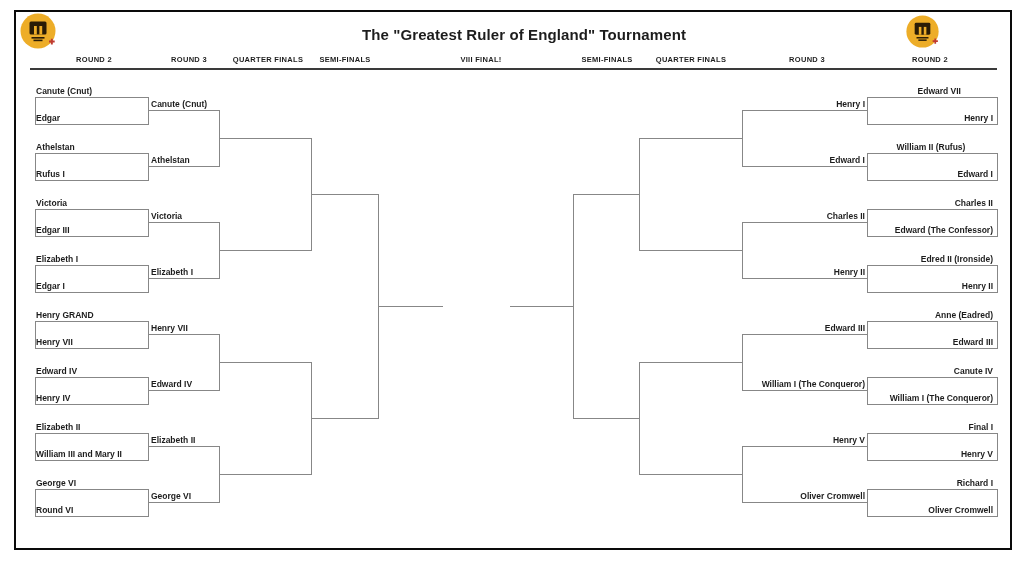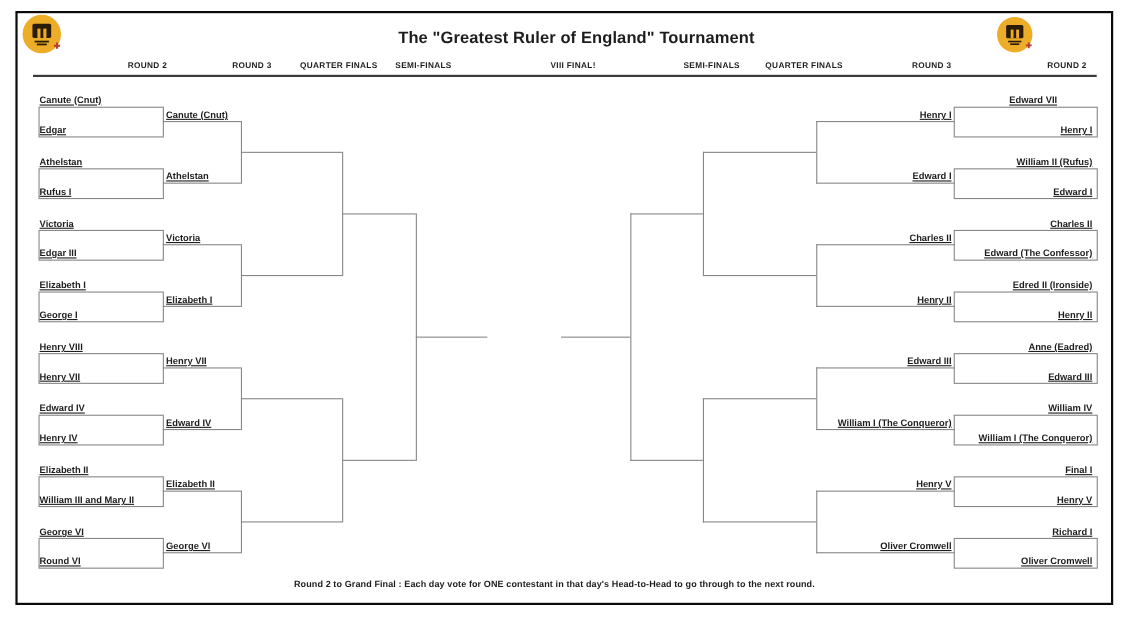--- a/index.html
+++ b/index.html
@@ -13,25 +13,25 @@
   }
   .abs{position:absolute;}
   .title{
     position:absolute;left:524px;top:26px;transform:translateX(-50%);
     font-size:15px;font-weight:bold;color:var(--text,#151515);white-space:nowrap;
     letter-spacing:.1px;
   }
   .hdr{
     position:absolute;top:55px;transform:translateX(-50%);
     font-size:7.5px;font-weight:bold;color:var(--text,#1d1d1d);
-    letter-spacing:.3px;white-space:nowrap;margin-left:40px;
+    letter-spacing:.3px;white-space:nowrap;
   }
   .entry{
     position:absolute;font-size:8.5px;font-weight:bold;line-height:12px;
-    color:var(--text,#1d1d1d);white-space:nowrap;letter-spacing:0;text-decoration:underline;
+    color:var(--text,#1d1d1d);white-space:nowrap;letter-spacing:0;
   }
   .entry.right{text-align:right;}
   .footer{
     position:absolute;left:504px;top:527px;transform:translateX(-50%);
     font-size:8.2px;font-weight:bold;color:var(--text,#1d1d1d);white-space:nowrap;
     letter-spacing:.1px;
   }
   .logo{position:absolute;width:38px;height:38px;}
 </style>
 </head>
@@ -88,25 +88,25 @@
       <div class="entry" style="position: absolute; top: 168px; left: 36px;">Rufus I</div>
       <div style="position: absolute; left: 148px; top: 166px; width: 71px; height: 1px; background: rgb(135, 135, 135);"></div>
       <div class="entry" style="position: absolute; left: 151px; top: 154px;">Athelstan</div>
       <div style="position: absolute; left: 35px; top: 209px; width: 114px; height: 28px; box-sizing: border-box; border: 1px solid rgb(135, 135, 135);"></div>
       <div class="entry" style="position: absolute; top: 197px; left: 36px;">Victoria</div>
       <div class="entry" style="position: absolute; top: 224px; left: 36px;">Edgar III</div>
       <div style="position: absolute; left: 148px; top: 222px; width: 71px; height: 1px; background: rgb(135, 135, 135);"></div>
       <div class="entry" style="position: absolute; left: 151px; top: 210px;">Victoria</div>
       <div style="position: absolute; left: 35px; top: 265px; width: 114px; height: 28px; box-sizing: border-box; border: 1px solid rgb(135, 135, 135);"></div>
       <div class="entry" style="position: absolute; top: 253px; left: 36px;">Elizabeth I</div>
-      <div class="entry" style="position: absolute; top: 280px; left: 36px;">George I</div>
+      <div class="entry" style="position: absolute; top: 280px; left: 36px;">Edgar I</div>
       <div style="position: absolute; left: 148px; top: 278px; width: 71px; height: 1px; background: rgb(135, 135, 135);"></div>
       <div class="entry" style="position: absolute; left: 151px; top: 266px;">Elizabeth I</div>
       <div style="position: absolute; left: 35px; top: 321px; width: 114px; height: 28px; box-sizing: border-box; border: 1px solid rgb(135, 135, 135);"></div>
-      <div class="entry" style="position: absolute; top: 309px; left: 36px;">Henry VIII</div>
+      <div class="entry" style="position: absolute; top: 309px; left: 36px;">Henry GRAND</div>
       <div class="entry" style="position: absolute; top: 336px; left: 36px;">Henry VII</div>
       <div style="position: absolute; left: 148px; top: 334px; width: 71px; height: 1px; background: rgb(135, 135, 135);"></div>
       <div class="entry" style="position: absolute; left: 151px; top: 322px;">Henry VII</div>
       <div style="position: absolute; left: 35px; top: 377px; width: 114px; height: 28px; box-sizing: border-box; border: 1px solid rgb(135, 135, 135);"></div>
       <div class="entry" style="position: absolute; top: 365px; left: 36px;">Edward IV</div>
       <div class="entry" style="position: absolute; top: 392px; left: 36px;">Henry IV</div>
       <div style="position: absolute; left: 148px; top: 390px; width: 71px; height: 1px; background: rgb(135, 135, 135);"></div>
       <div class="entry" style="position: absolute; left: 151px; top: 378px;">Edward IV</div>
       <div style="position: absolute; left: 35px; top: 433px; width: 114px; height: 28px; box-sizing: border-box; border: 1px solid rgb(135, 135, 135);"></div>
       <div class="entry" style="position: absolute; top: 421px; left: 36px;">Elizabeth II</div>
@@ -131,41 +131,41 @@
       <div style="position: absolute; left: 311px; top: 194px; width: 67px; height: 1px; background: rgb(135, 135, 135);"></div>
       <div style="position: absolute; left: 311px; top: 418px; width: 67px; height: 1px; background: rgb(135, 135, 135);"></div>
       <div style="position: absolute; left: 378px; top: 194px; width: 1px; height: 225px; background: rgb(135, 135, 135);"></div>
       <div style="position: absolute; left: 378px; top: 306px; width: 65px; height: 1px; background: rgb(135, 135, 135);"></div>
       <div style="position: absolute; left: 867px; top: 97px; width: 131px; height: 28px; box-sizing: border-box; border: 1px solid rgb(135, 135, 135);"></div>
       <div class="entry right" style="position: absolute; top: 85px; left: 837px; width: 124px;">Edward VII</div>
       <div class="entry right" style="position: absolute; top: 112px; left: 869px; width: 124px;">Henry I</div>
       <div style="position: absolute; left: 742px; top: 110px; width: 126px; height: 1px; background: rgb(135, 135, 135);"></div>
       <div class="entry right" style="position: absolute; left: 743px; width: 122px; top: 98px;">Henry I</div>
       <div style="position: absolute; left: 867px; top: 153px; width: 131px; height: 28px; box-sizing: border-box; border: 1px solid rgb(135, 135, 135);"></div>
-      <div class="entry right" style="position: absolute; top: 141px; left: 869px; width: 124px;">William II (Rufus)</div>
+      <div class="entry right" style="position: absolute; top: 141px; left: 869px; width: 124px; text-align: center;">William II (Rufus)</div>
       <div class="entry right" style="position: absolute; top: 168px; left: 869px; width: 124px;">Edward I</div>
       <div style="position: absolute; left: 742px; top: 166px; width: 126px; height: 1px; background: rgb(135, 135, 135);"></div>
       <div class="entry right" style="position: absolute; left: 743px; width: 122px; top: 154px;">Edward I</div>
       <div style="position: absolute; left: 867px; top: 209px; width: 131px; height: 28px; box-sizing: border-box; border: 1px solid rgb(135, 135, 135);"></div>
       <div class="entry right" style="position: absolute; top: 197px; left: 869px; width: 124px;">Charles II</div>
       <div class="entry right" style="position: absolute; top: 224px; left: 869px; width: 124px;">Edward (The Confessor)</div>
       <div style="position: absolute; left: 742px; top: 222px; width: 126px; height: 1px; background: rgb(135, 135, 135);"></div>
       <div class="entry right" style="position: absolute; left: 743px; width: 122px; top: 210px;">Charles II</div>
       <div style="position: absolute; left: 867px; top: 265px; width: 131px; height: 28px; box-sizing: border-box; border: 1px solid rgb(135, 135, 135);"></div>
       <div class="entry right" style="position: absolute; top: 253px; left: 869px; width: 124px;">Edred II (Ironside)</div>
       <div class="entry right" style="position: absolute; top: 280px; left: 869px; width: 124px;">Henry II</div>
       <div style="position: absolute; left: 742px; top: 278px; width: 126px; height: 1px; background: rgb(135, 135, 135);"></div>
       <div class="entry right" style="position: absolute; left: 743px; width: 122px; top: 266px;">Henry II</div>
       <div style="position: absolute; left: 867px; top: 321px; width: 131px; height: 28px; box-sizing: border-box; border: 1px solid rgb(135, 135, 135);"></div>
       <div class="entry right" style="position: absolute; top: 309px; left: 869px; width: 124px;">Anne (Eadred)</div>
       <div class="entry right" style="position: absolute; top: 336px; left: 869px; width: 124px;">Edward III</div>
       <div style="position: absolute; left: 742px; top: 334px; width: 126px; height: 1px; background: rgb(135, 135, 135);"></div>
       <div class="entry right" style="position: absolute; left: 743px; width: 122px; top: 322px;">Edward III</div>
       <div style="position: absolute; left: 867px; top: 377px; width: 131px; height: 28px; box-sizing: border-box; border: 1px solid rgb(135, 135, 135);"></div>
-      <div class="entry right" style="position: absolute; top: 365px; left: 869px; width: 124px;">William IV</div>
+      <div class="entry right" style="position: absolute; top: 365px; left: 869px; width: 124px;">Canute IV</div>
       <div class="entry right" style="position: absolute; top: 392px; left: 869px; width: 124px;">William I (The Conqueror)</div>
       <div style="position: absolute; left: 742px; top: 390px; width: 126px; height: 1px; background: rgb(135, 135, 135);"></div>
       <div class="entry right" style="position: absolute; left: 743px; width: 122px; top: 378px;">William I (The Conqueror)</div>
       <div style="position: absolute; left: 867px; top: 433px; width: 131px; height: 28px; box-sizing: border-box; border: 1px solid rgb(135, 135, 135);"></div>
       <div class="entry right" style="position: absolute; top: 421px; left: 869px; width: 124px;">Final I</div>
       <div class="entry right" style="position: absolute; top: 448px; left: 869px; width: 124px;">Henry V</div>
       <div style="position: absolute; left: 742px; top: 446px; width: 126px; height: 1px; background: rgb(135, 135, 135);"></div>
       <div class="entry right" style="position: absolute; left: 743px; width: 122px; top: 434px;">Henry V</div>
       <div style="position: absolute; left: 867px; top: 489px; width: 131px; height: 28px; box-sizing: border-box; border: 1px solid rgb(135, 135, 135);"></div>
       <div class="entry right" style="position: absolute; top: 477px; left: 869px; width: 124px;">Richard I</div>
@@ -181,15 +181,14 @@
       <div style="position: absolute; left: 742px; top: 446px; width: 1px; height: 57px; background: rgb(135, 135, 135);"></div>
       <div style="position: absolute; left: 639px; top: 474px; width: 103px; height: 1px; background: rgb(135, 135, 135);"></div>
       <div style="position: absolute; left: 639px; top: 138px; width: 1px; height: 113px; background: rgb(135, 135, 135);"></div>
       <div style="position: absolute; left: 639px; top: 362px; width: 1px; height: 113px; background: rgb(135, 135, 135);"></div>
       <div style="position: absolute; left: 573px; top: 194px; width: 66px; height: 1px; background: rgb(135, 135, 135);"></div>
       <div style="position: absolute; left: 573px; top: 418px; width: 66px; height: 1px; background: rgb(135, 135, 135);"></div>
       <div style="position: absolute; left: 573px; top: 194px; width: 1px; height: 225px; background: rgb(135, 135, 135);"></div>
       <div style="position: absolute; left: 510px; top: 306px; width: 63px; height: 1px; background: rgb(135, 135, 135);"></div>
     </div>
 
-  <div class="footer">Round 2 to Grand Final : Each day vote for ONE contestant in that day's Head-to-Head to go through to the next round.</div>
 
 </div>
 
 </body></html>

